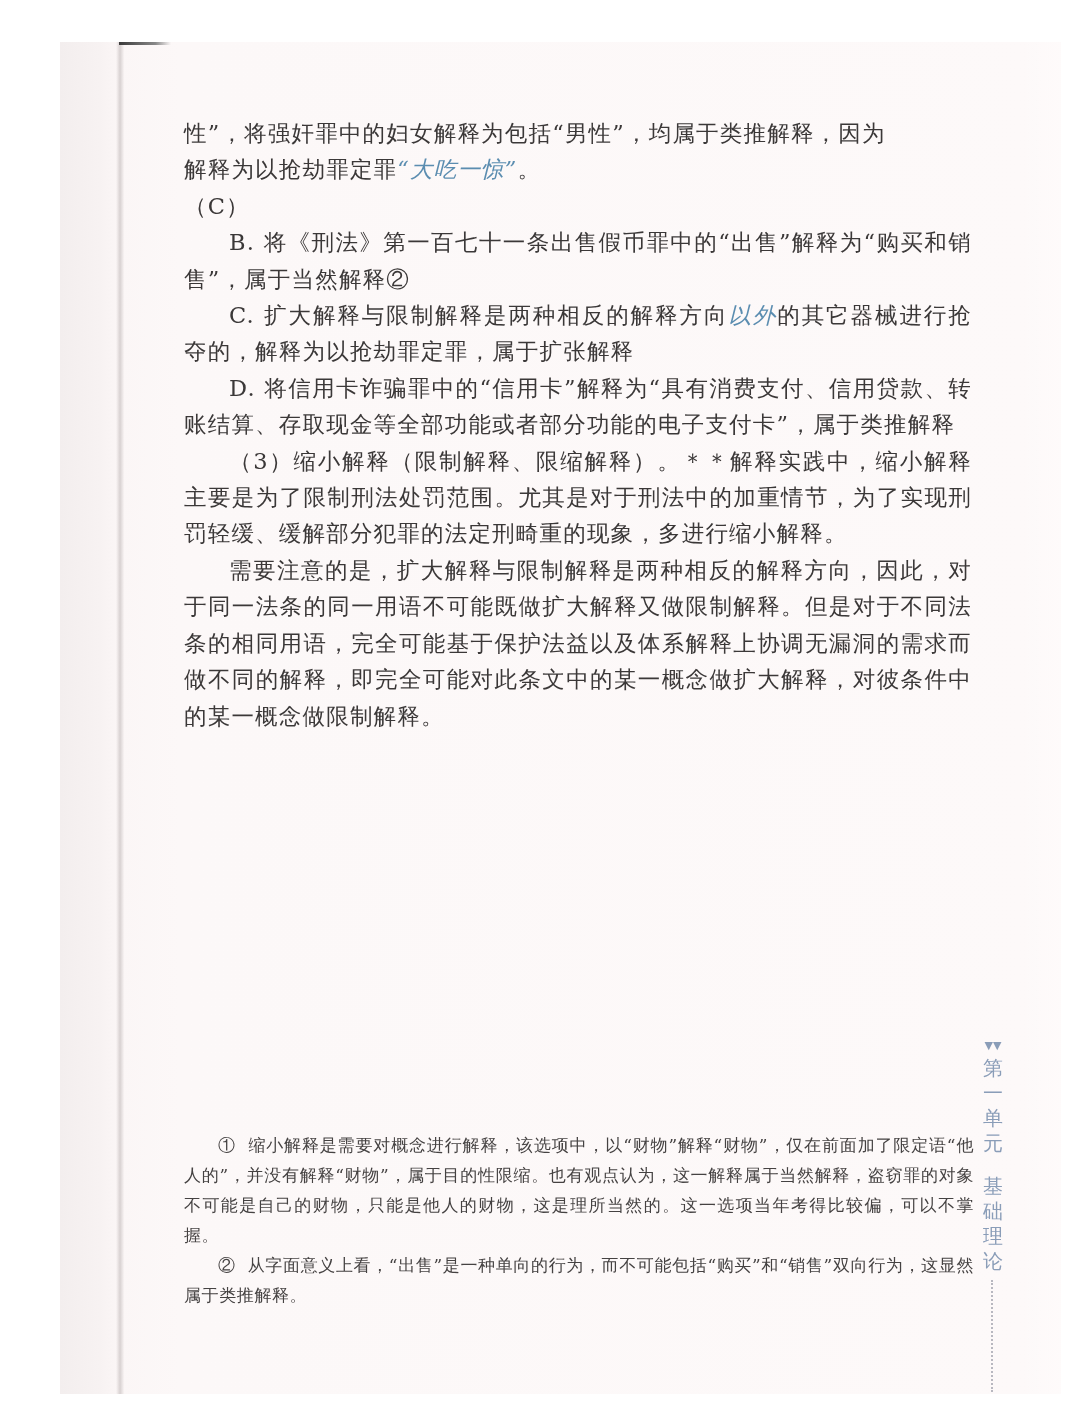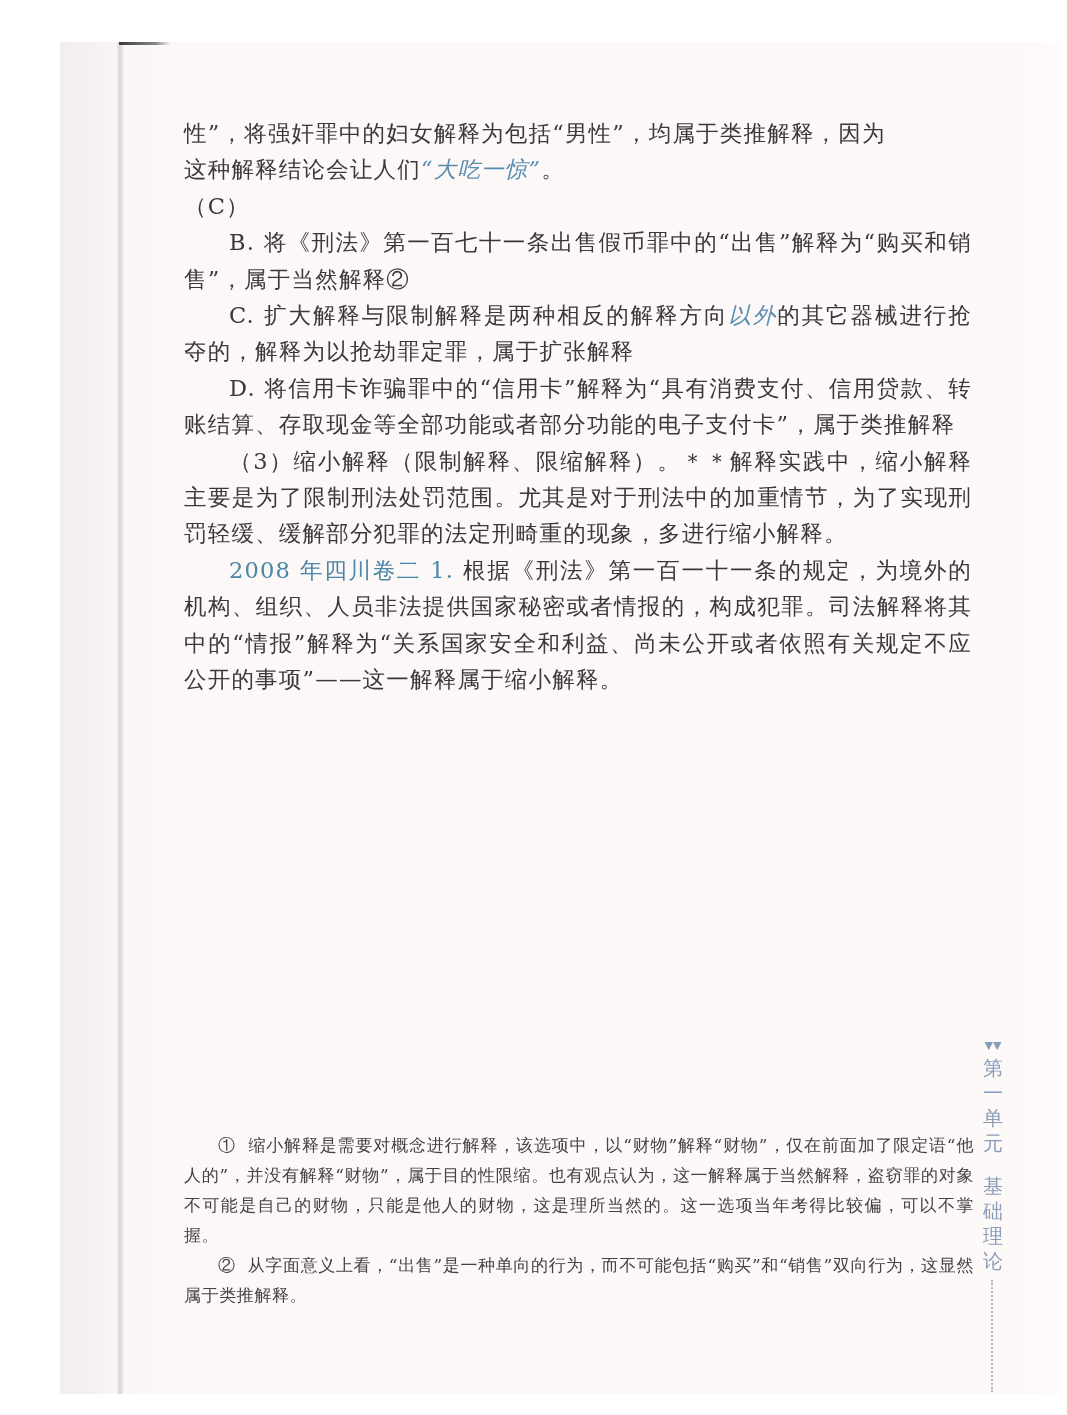--- a/index.html
+++ b/index.html
@@ -103,34 +103,32 @@
 <body>
 
 <div class="page">
   <div class="spine"></div>
   <div class="spine-top"></div>
   <div class="right-edge"></div>
 
   <div class="body-text">
     <p>
       <span>性”，将强奸罪中的妇女解释为包括“男性”，均属于类推解释，因为</span><br>
-      <span>这种解释结论会让人们</span><span class="blue">“大吃一惊”</span><span>。</span>
+      <span>解释为以抢劫罪定罪</span><span class="blue">“大吃一惊”</span><span>。</span>
     </p>
     <p>
       <span>（C）</span>
     </p>
     <p class="indent">B. 将《刑法》第一百七十一条出售假币罪中的“出售”解释为“购买和销售”，属于当然解释②</p>
     <p class="indent">
       <span>C. 扩大解释与限制解释是两种相反的解释方向</span><span class="blue">以外</span><span>的其它器械进行抢夺的，解释为以抢劫罪定罪，属于扩张解释</span>
     </p>
     <p class="indent">D. 将信用卡诈骗罪中的“信用卡”解释为“具有消费支付、信用贷款、转账结算、存取现金等全部功能或者部分功能的电子支付卡”，属于类推解释</p>
     <p class="indent">（3）缩小解释（限制解释、限缩解释）。＊＊解释实践中，缩小解释主要是为了限制刑法处罚范围。尤其是对于刑法中的加重情节，为了实现刑罚轻缓、缓解部分犯罪的法定刑畸重的现象，多进行缩小解释。</p>
-    <p class="indent">
-      <span class="q-head">2008 年四川卷二 1.</span><span> 根据《刑法》第一百一十一条的规定，为境外的机构、组织、人员非法提供国家秘密或者情报的，构成犯罪。司法解释将其中的“情报”解释为“关系国家安全和利益、尚未公开或者依照有关规定不应公开的事项”——这一解释属于缩小解释。</span>
-    </p>
+    <p class="indent">需要注意的是，扩大解释与限制解释是两种相反的解释方向，因此，对于同一法条的同一用语不可能既做扩大解释又做限制解释。但是对于不同法条的相同用语，完全可能基于保护法益以及体系解释上协调无漏洞的需求而做不同的解释，即完全可能对此条文中的某一概念做扩大解释，对彼条件中的某一概念做限制解释。</p>
   </div>
 
   <div class="foot">
     <p class="indent">
       <span>①</span>&nbsp;&nbsp;<span>缩小解释是需要对概念进行解释，该选项中，以“财物”解释“财物”，仅在前面加了限定语“他人的”，并没有解释“财物”，属于目的性限缩。也有观点认为，这一解释属于当然解释，盗窃罪的对象不可能是自己的财物，只能是他人的财物，这是理所当然的。这一选项当年考得比较偏，可以不掌握。</span>
     </p>
     <p class="indent">
       <span>②</span>&nbsp;&nbsp;<span>从字面意义上看，“出售”是一种单向的行为，而不可能包括“购买”和“销售”双向行为，这显然属于类推解释。</span>
     </p>
   </div>

